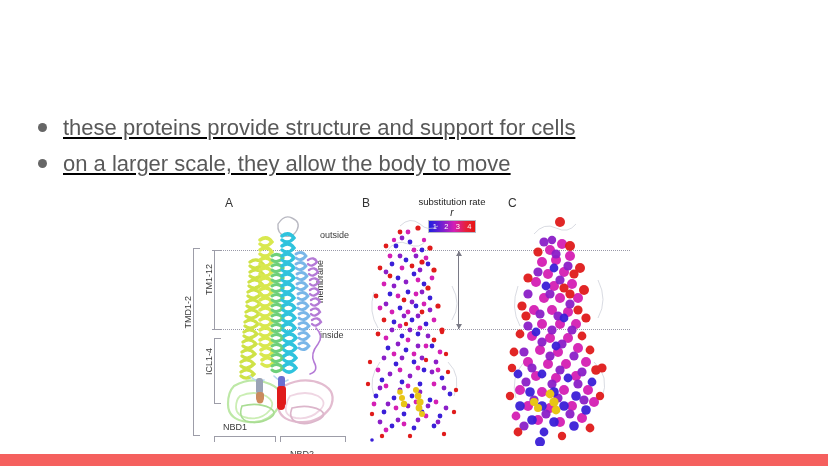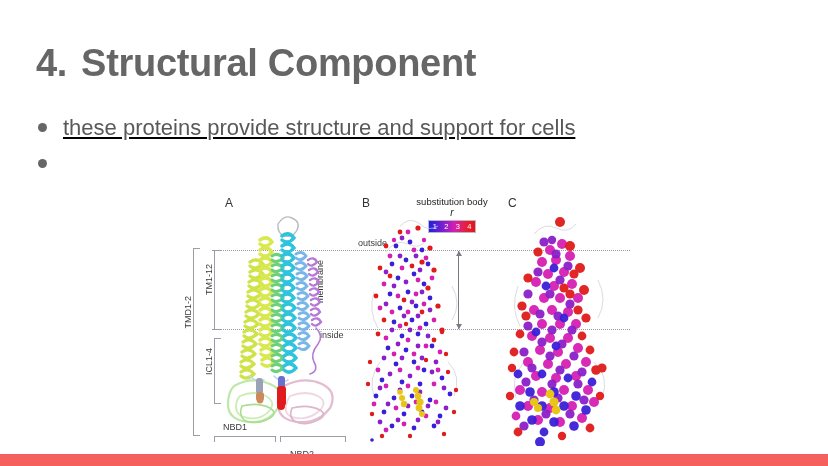--- a/index.html
+++ b/index.html
@@ -102,64 +102,62 @@
   
   .redbar{
     position:absolute;left:0;bottom:0;width:828px;height:12px;background:#f5605e;
   }
 </style>
 </head>
 <body>
 
 <div class="slide">
 
-  <div class="title">
-    <span class="num">4.</span><span>Structural Component</span>
-  </div>
 
   <div class="bullets">
     <div class="bullet-row">
       <span class="bullet-dot"></span>
       <span class="bullet-text">these proteins provide structure and support for cells</span>
     </div>
     <div class="bullet-row">
       <span class="bullet-dot"></span>
+      <span class="bullet-text">on a larger scale, they allow the body to move</span>
     </div>
   </div>
 
   <div class="figure">
 
     <div class="memline top"></div>
     <div class="memline bot"></div>
 
     <div class="panel-letter" style="left:35px;top:0px;">A</div>
     <div class="panel-letter" style="left:172px;top:0px;">B</div>
     <div class="panel-letter" style="left:318px;top:0px;">C</div>
 
-    <div class="lbl" style="left:130px;top:42px;margin-left:38px;">outside</div>
+    <div class="lbl" style="left:130px;top:34px;">outside</div>
     <div class="lbl" style="left:130px;top:134px;">inside</div>
     <div class="mem-arrow"></div>
     <div class="lbl vert" style="left:125px;top:64px;">membrane</div>
 
     <div class="vbrk" style="left:3px;top:52px;height:188px;"></div>
     <div class="lbl vert" style="left:-7px;top:100px;">TMD1-2</div>
 
     <div class="vbrk" style="left:24px;top:54px;height:80px;"></div>
     <div class="lbl vert" style="left:14px;top:68px;">TM1-12</div>
 
     <div class="vbrk" style="left:24px;top:142px;height:66px;"></div>
     <div class="lbl vert" style="left:14px;top:152px;">ICL1-4</div>
 
     <div class="hbrk" style="left:24px;top:240px;width:62px;"></div>
     <div class="lbl" style="left:33px;top:226px;">NBD1</div>
     <div class="hbrk" style="left:90px;top:240px;width:66px;"></div>
     <div class="lbl" style="left:100px;top:242px;margin-top:11px;">NBD2</div>
 
     <div class="legend">
-      <div class="legend-title">substitution body</div>
+      <div class="legend-title">substitution rate</div>
       <div class="legend-r">r</div>
       <div class="cbar">
         <span>1</span>
         <span>2</span>
         <span>3</span>
         <span>4</span>
       </div>
     </div>
 
     <div class="prot" style="left:30px;top:14px;width:120px;height:228px;">

